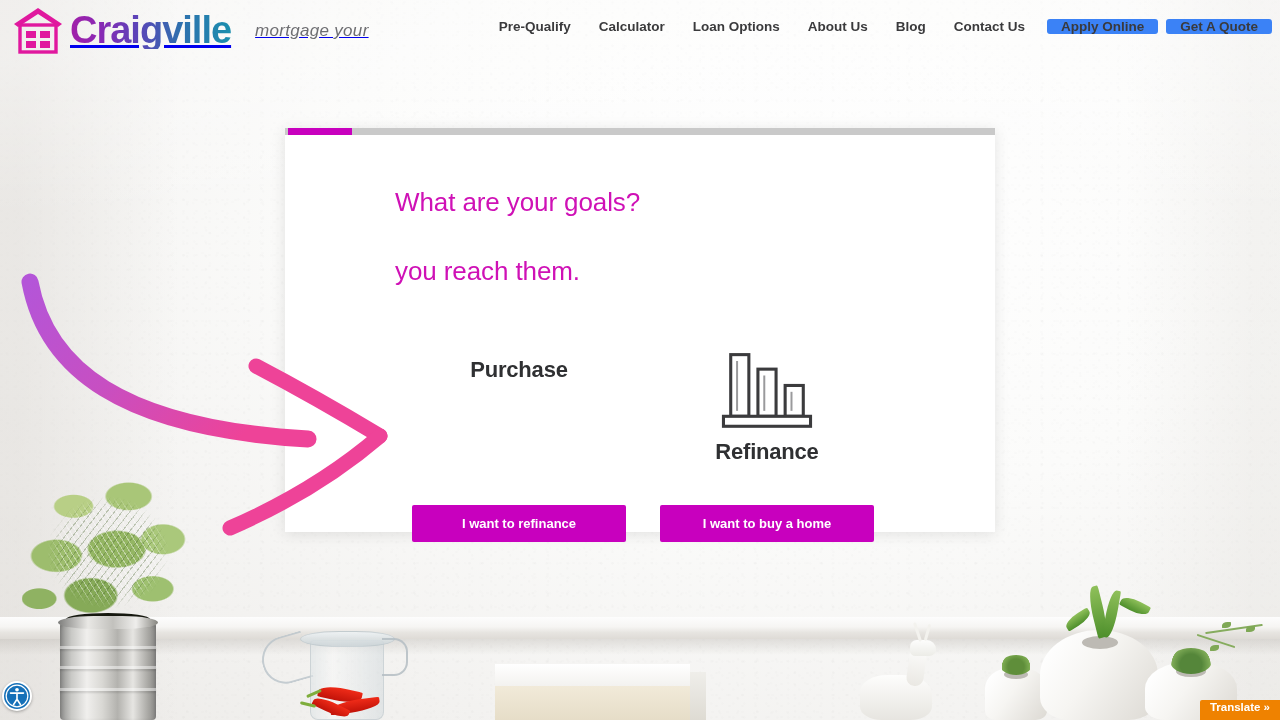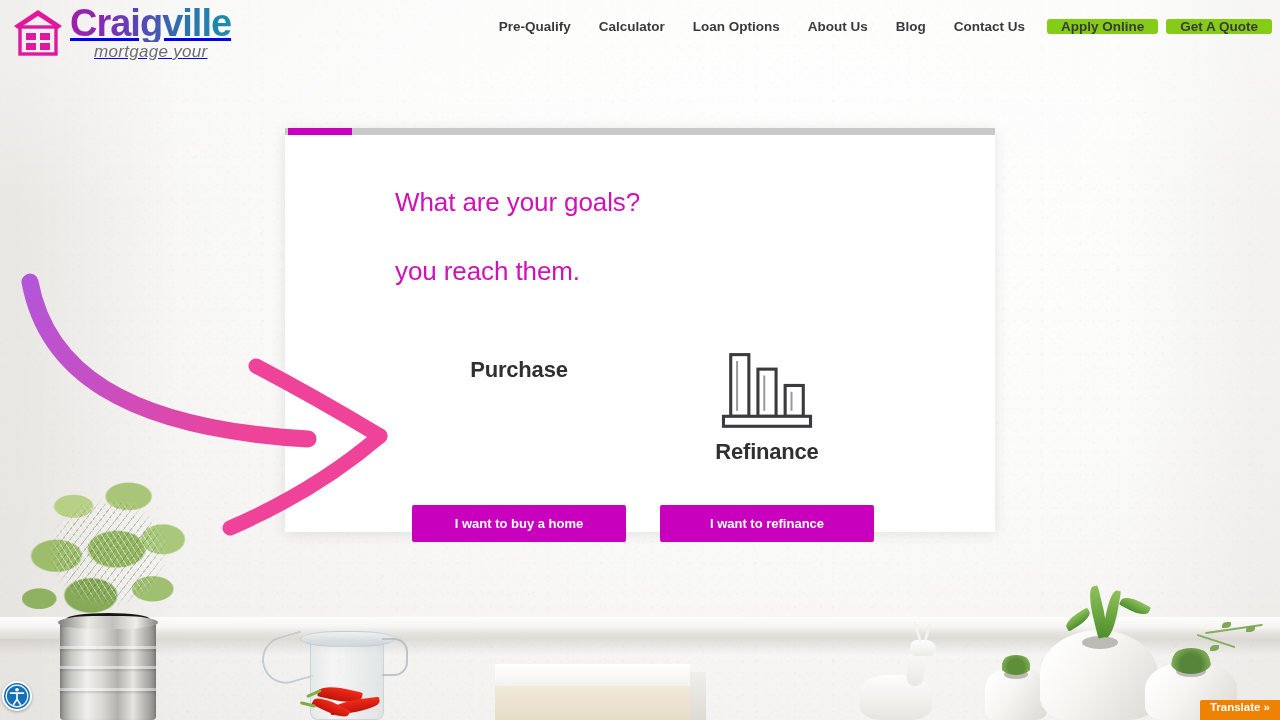--- a/index.html
+++ b/index.html
@@ -95,29 +95,29 @@
   .vase-mouth{position:absolute;border-radius:50%;background:#bdbab4;}
   .succ{position:absolute;border-radius:50%;}
   .leaf-long{position:absolute;background:linear-gradient(180deg,#8fc05a,#4e8f2c);border-radius:60% 8% 60% 8%;}
   .vine{position:absolute;height:2px;background:#86ac5e;border-radius:2px;}
   .vine-leaf{position:absolute;width:9px;height:6px;border-radius:60% 10% 60% 10%;background:#7fa855;}
 
   
   .header{position:absolute;left:0;top:0;width:1280px;height:68px;z-index:40;}
   .logo{position:absolute;left:12px;top:4px;display:flex;align-items:center;gap:6px;}
   .logo-mark{width:52px;height:52px;flex:0 0 52px;}
-  .logo-text{display:flex;flex-direction:column;line-height:1;}
+  .logo-text{display:flex;line-height:1;align-items:center;}
   .logo-title{font-size:38px;font-weight:700;letter-spacing:-1px;
      background:linear-gradient(90deg,#a21fa8 0%,#8a28b4 18%,#5b44b8 42%,#2f6fae 68%,#1b8fae 100%);
      -webkit-background-clip:text;background-clip:text;color:transparent;}
   .logo-sub{font-size:17px;font-style:italic;color:#6e6e72;letter-spacing:.3px;margin-top:1px;margin-left:24px;}
 
   .nav{position:absolute;right:8px;top:19px;display:flex;align-items:center;gap:0;}
   .nav a{font-size:13.5px;font-weight:700;color:#3a3a3c;text-decoration:none;padding:0 14px;white-space:nowrap;text-align:center;}
-  .nav-btn{display:inline-block;background:#84cc16;color:#fff;font-size:13.5px;font-weight:700;
+  .nav-btn{display:inline-block;background:#3b82f6;color:#fff;font-size:13.5px;font-weight:700;
      padding:8px 14px;border-radius:3px;text-decoration:none;margin-left:8px;white-space:nowrap;}
 
   
   .arrow{position:absolute;left:8px;top:260px;width:400px;height:290px;z-index:45;pointer-events:none;}
 
   
   .modal{position:absolute;left:285px;top:128px;width:710px;height:404px;background:#fff;z-index:30;
      box-shadow:0 2px 14px rgba(0,0,0,.10);}
   .progress-track{position:absolute;left:0;top:0;width:100%;height:7px;background:#c9c9c9;}
   .progress-fill{position:absolute;left:3px;top:0;height:7px;background:#c800be;}
@@ -274,24 +274,24 @@
               <line x1="79" y1="45" x2="79" y2="66" stroke="#9a9a9c" stroke-width="2.2"></line>
               <rect x="4" y="72" width="96" height="11" fill="#fff" stroke="#3b3b3d" stroke-width="3.4"></rect>
             </svg>
           </span>
           <span class="option-label">Refinance</span>
         </div>
       </div>
 
       <div class="cta-row">
         <span class="cta-wrap">
-          <button class="cta">I want to buy a home</button>
+          <button class="cta">I want to refinance</button>
         </span>
         <span class="cta-wrap">
-          <button class="cta">I want to refinance</button>
+          <button class="cta">I want to buy a home</button>
         </span>
       </div>
     </div>
   </div>
 
   <div class="a11y">
     <svg viewBox="0 0 30 30" width="26" height="26" style="display:block;margin:0 auto" aria-hidden="true">
       <circle cx="15" cy="15" r="12.5" fill="none" stroke="#fff" stroke-width="1.4"></circle>
       <circle cx="15" cy="7.8" r="2.1" fill="#fff"></circle>
       <path d="M7.5 11.6 h15 M15 11.6 v7.2 M15 18.8 l-4 6.2 M15 18.8 l4 6.2" stroke="#fff" stroke-width="1.9" stroke-linecap="round" fill="none"></path>

